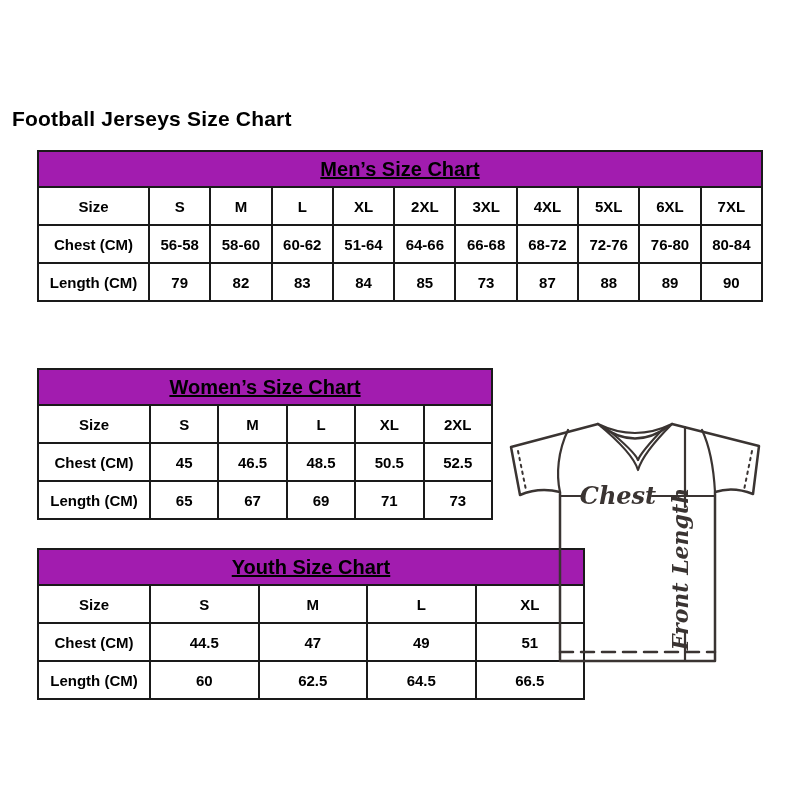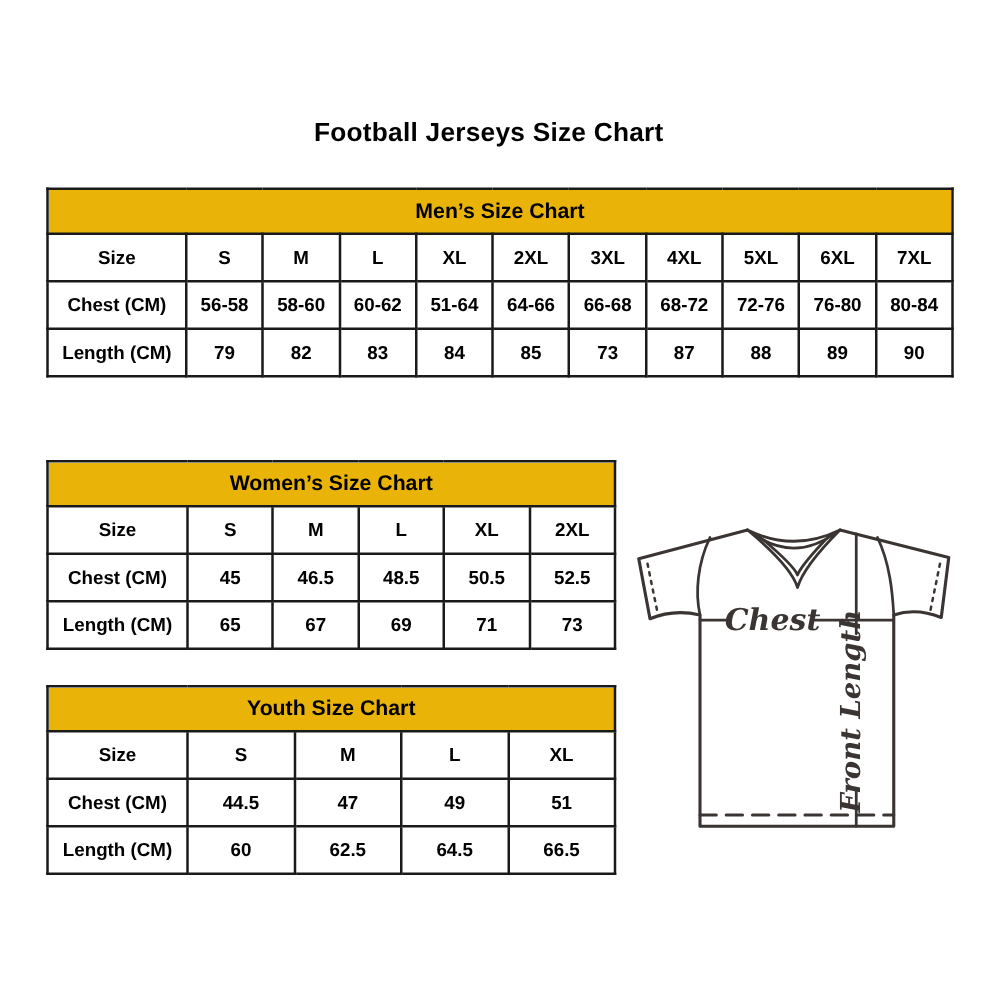--- a/index.html
+++ b/index.html
@@ -6,22 +6,21 @@
   .canvas{
     position:relative;
     width:800px;height:800px;
     background:#ffffff;
     overflow:hidden;
     font-family:"Liberation Sans",sans-serif;
   }
   .title{
     position:absolute;
     left:0;top:95px;width:782px;
-    margin:0;
-    text-align:center;
+    margin:12px;
     font-family:"Liberation Sans",sans-serif;
     font-size:21px;
     font-weight:bold;
     color:#000000;
     letter-spacing:0.2px;
   }
   table.size-table{
     position:absolute;
     border-collapse:collapse;
     table-layout:fixed;
@@ -34,29 +33,30 @@
     font-family:"Liberation Sans",sans-serif;
     font-weight:bold;
     font-size:15px;
     color:#000000;
     padding:0;
     height:36px;
     overflow:hidden;
     white-space:nowrap;
   }
   .size-table th.chart-title{
-    background:#eab308;
-    font-size:17px;
+    background:#a21caf;
+    font-size:20px;
     height:34px;
+    text-decoration:underline;
   }
   .t-mens{left:37px;top:150px;width:726px;}
   .t-mens .col-label{width:111px;}
   .t-womens{left:37px;top:368px;width:456px;padding-left:29px;}
   .t-womens .col-label{width:112px;}
-  .t-youth{left:37px;top:548px;width:456px;}
+  .t-youth{left:37px;top:548px;width:548px;}
   .t-youth .col-label{width:112px;}
   .jersey{
     position:absolute;
     left:505px;top:417px;
     width:260px;height:250px;text-decoration:underline;
   }
   .jersey svg{display:block;width:100%;height:100%;}
   .jersey .ln{fill:none;stroke:#3a3432;stroke-linecap:round;stroke-linejoin:round;}
   .jersey text{
     font-family:"DejaVu Serif","Liberation Serif",serif;

